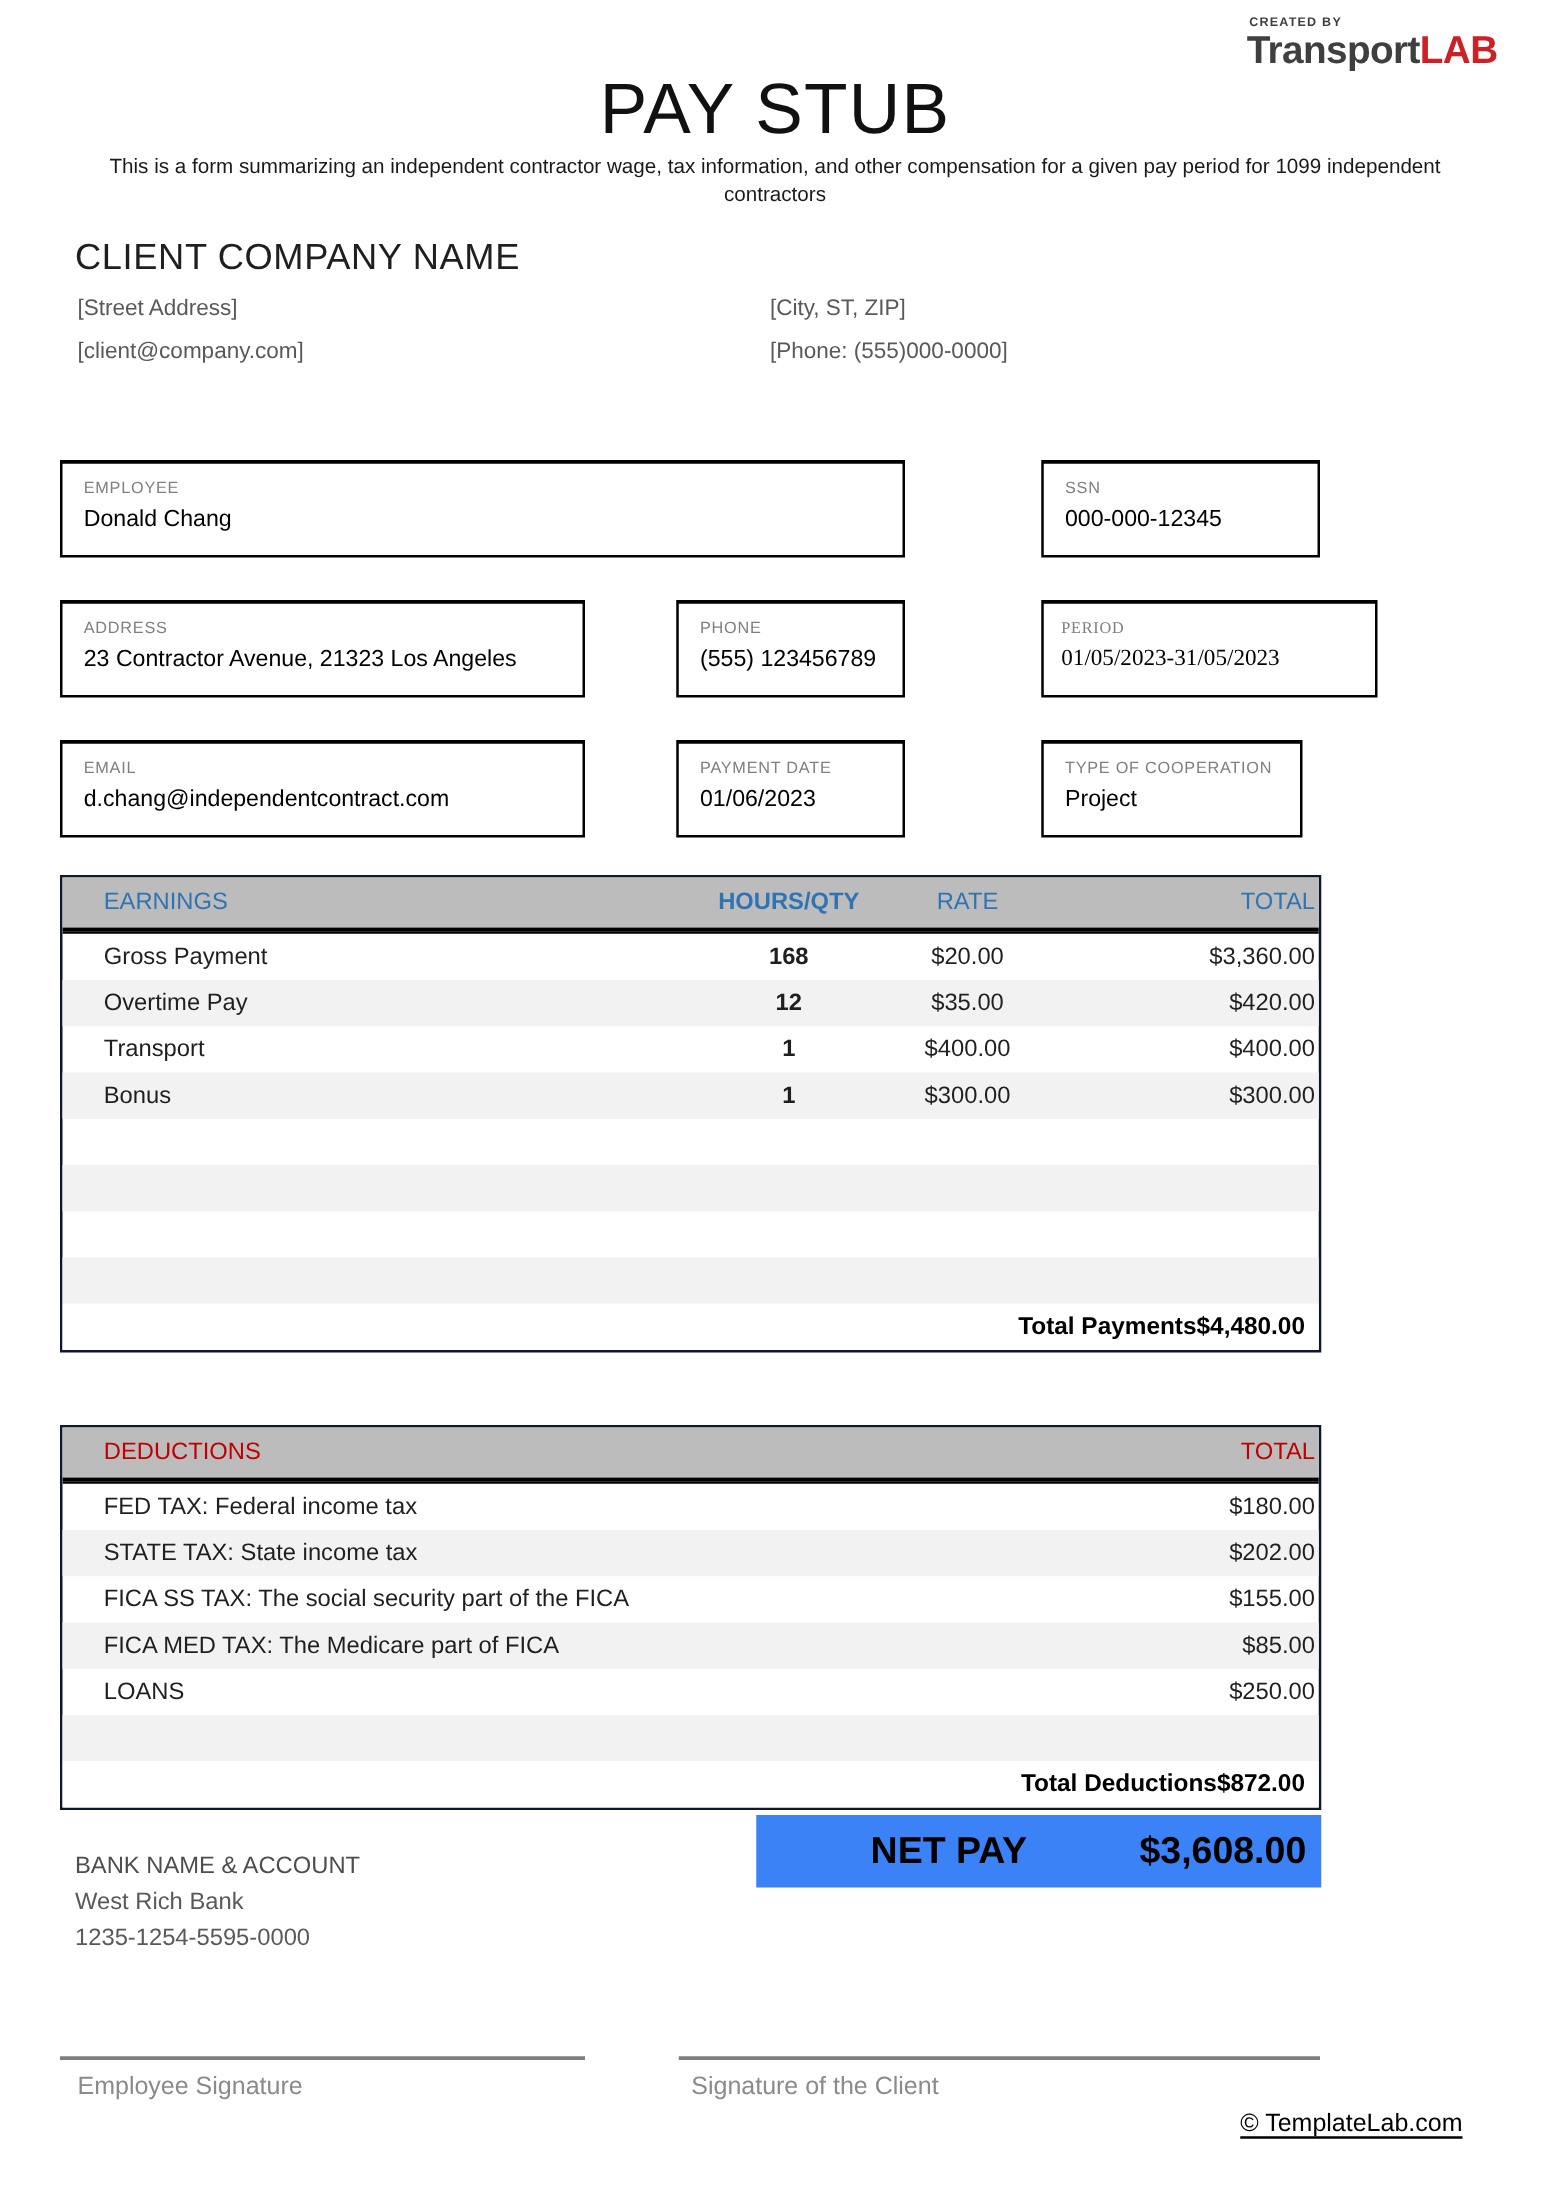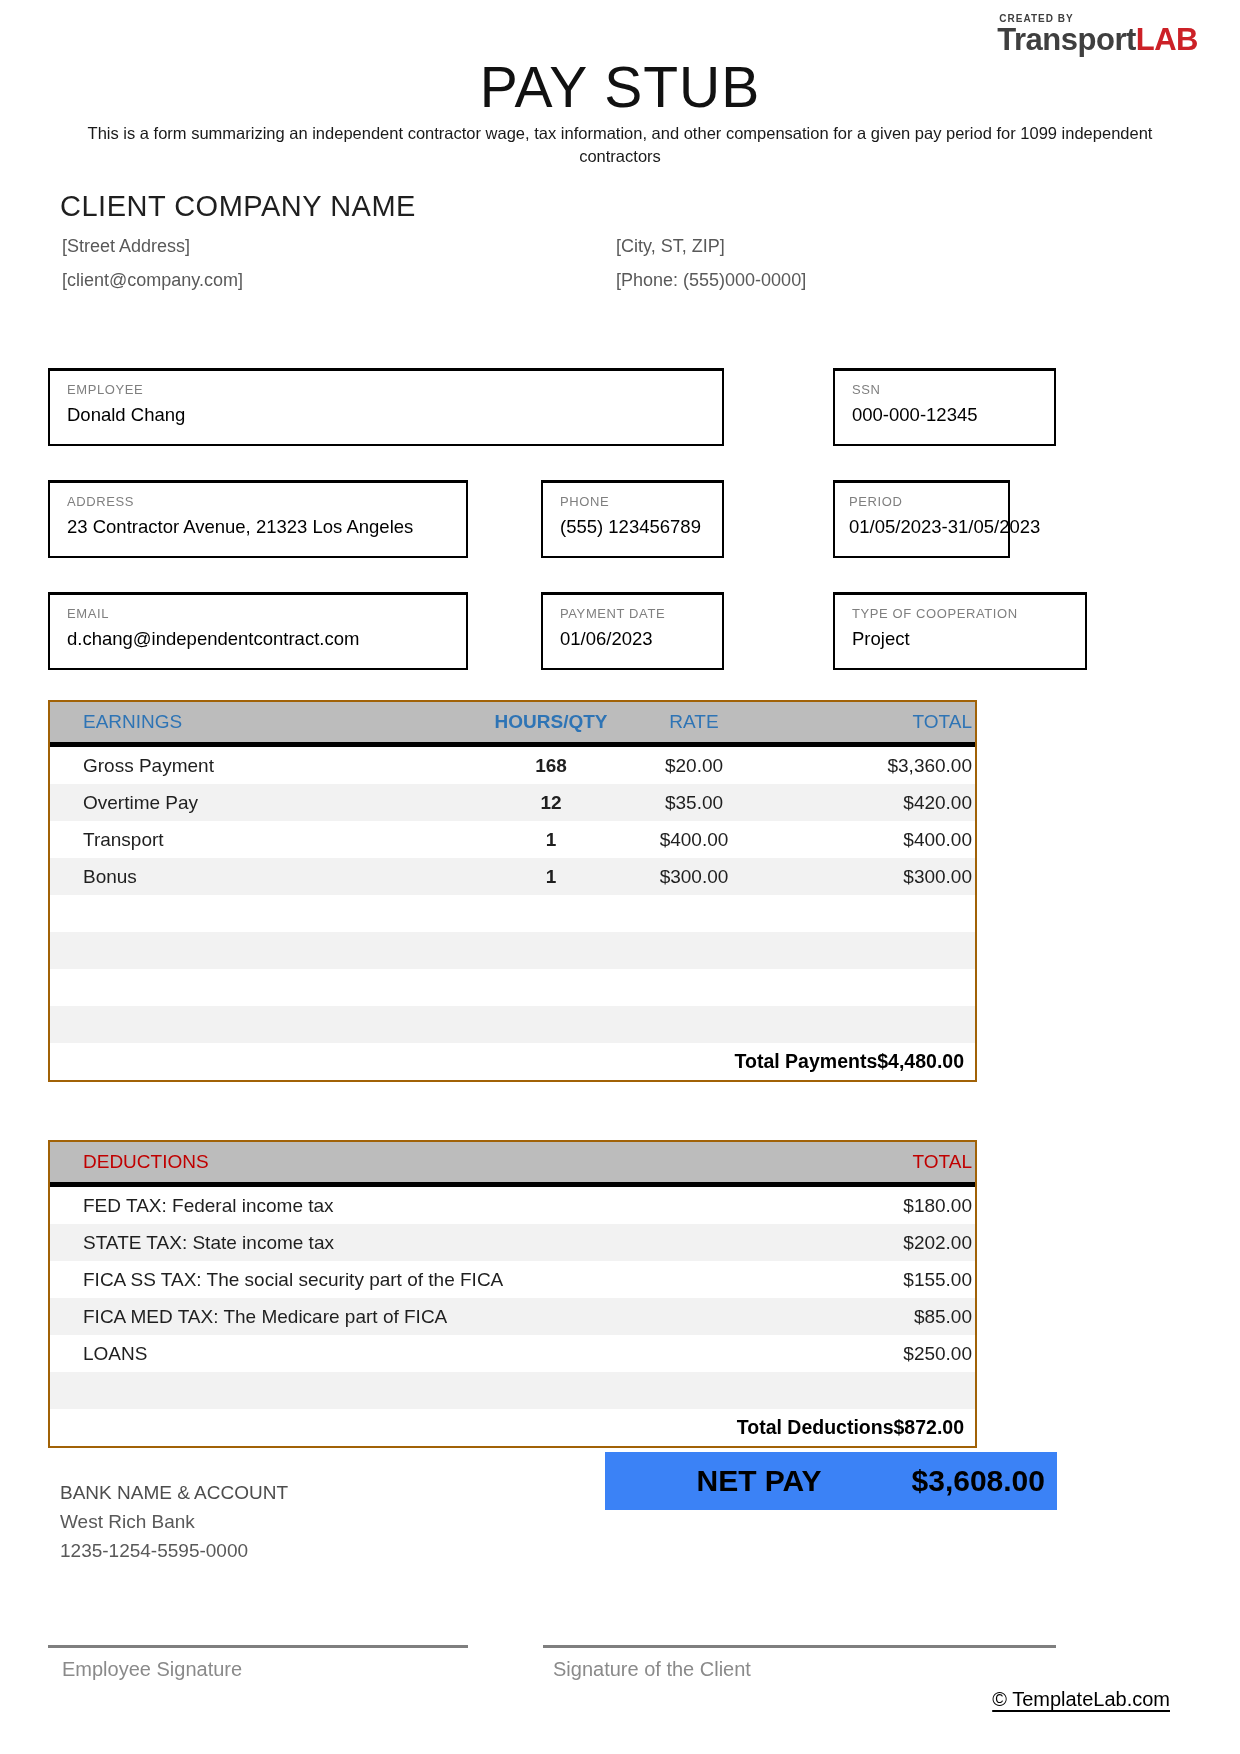--- a/index.html
+++ b/index.html
@@ -30,27 +30,27 @@
 
   
   .ibox { position:absolute; height:78px; background:#fff; border:2px solid #000; border-top-width:3px;
           padding:11px 10px 0 17px; white-space:nowrap; }
   .ibox .lbl { font-size:13px; color:#7f7f7f; letter-spacing:0.6px; }
   .ibox .val { font-size:18.5px; color:#000; margin-top:7px; }
   .box-employee { top:368px; left:48px;  width:676px; }
   .box-ssn      { top:368px; left:833px; width:223px; }
   .box-address  { top:480px; left:48px;  width:420px; }
   .box-phone    { top:480px; left:541px; width:183px; }
-  .box-period   { top:480px; left:833px; width:177px; padding-left:14px; }
+  .box-period   { top:480px; left:833px; width:269px; padding-left:14px;font-family:Liberation Serif, serif; }
   .box-email    { top:592px; left:48px;  width:420px; }
   .box-paydate  { top:592px; left:541px; width:183px; }
-  .box-coop     { top:592px; left:833px; width:254px; }
-
-  
-  .tbl { position:absolute; left:48px; width:929px; border:2px solid #a16207; background:#fff; }
+  .box-coop     { top:592px; left:833px; width:209px; }
+
+  
+  .tbl { position:absolute; left:48px; width:1009px; border:2px solid #0f172a; background:#fff; }
   .tbl-earnings   { top:700px; }
   .tbl-deductions { top:1140px; }
   .thead { background:#bcbcbc; height:40px; display:grid; align-items:center; font-size:19px; }
   .dbl-line { height:2px; background:#fff; border-top:3px solid #000; border-bottom:2px solid #000; }
   .grid-e { grid-template-columns:1fr 186px 100px 231px; }
   .grid-d { grid-template-columns:1fr 231px; }
   .row { display:grid; height:37px; align-items:center; font-size:19px; color:#1f1f1f; }
   .row:nth-child(even) { background:#f2f2f2; }
   .c-name  { padding-left:33px; text-align:left; }
   .c-qty   { text-align:center;font-weight:bold; }

